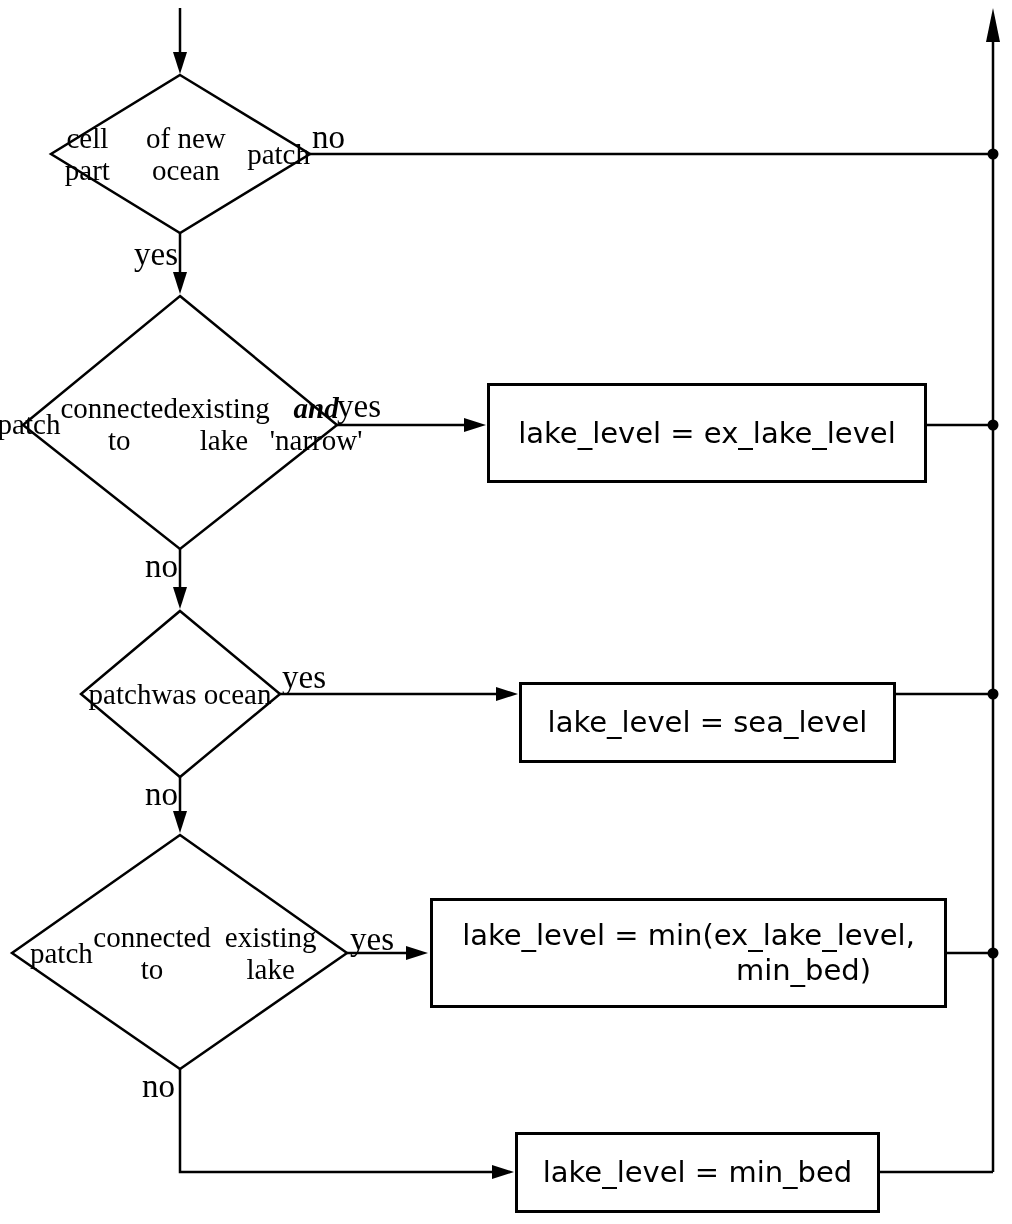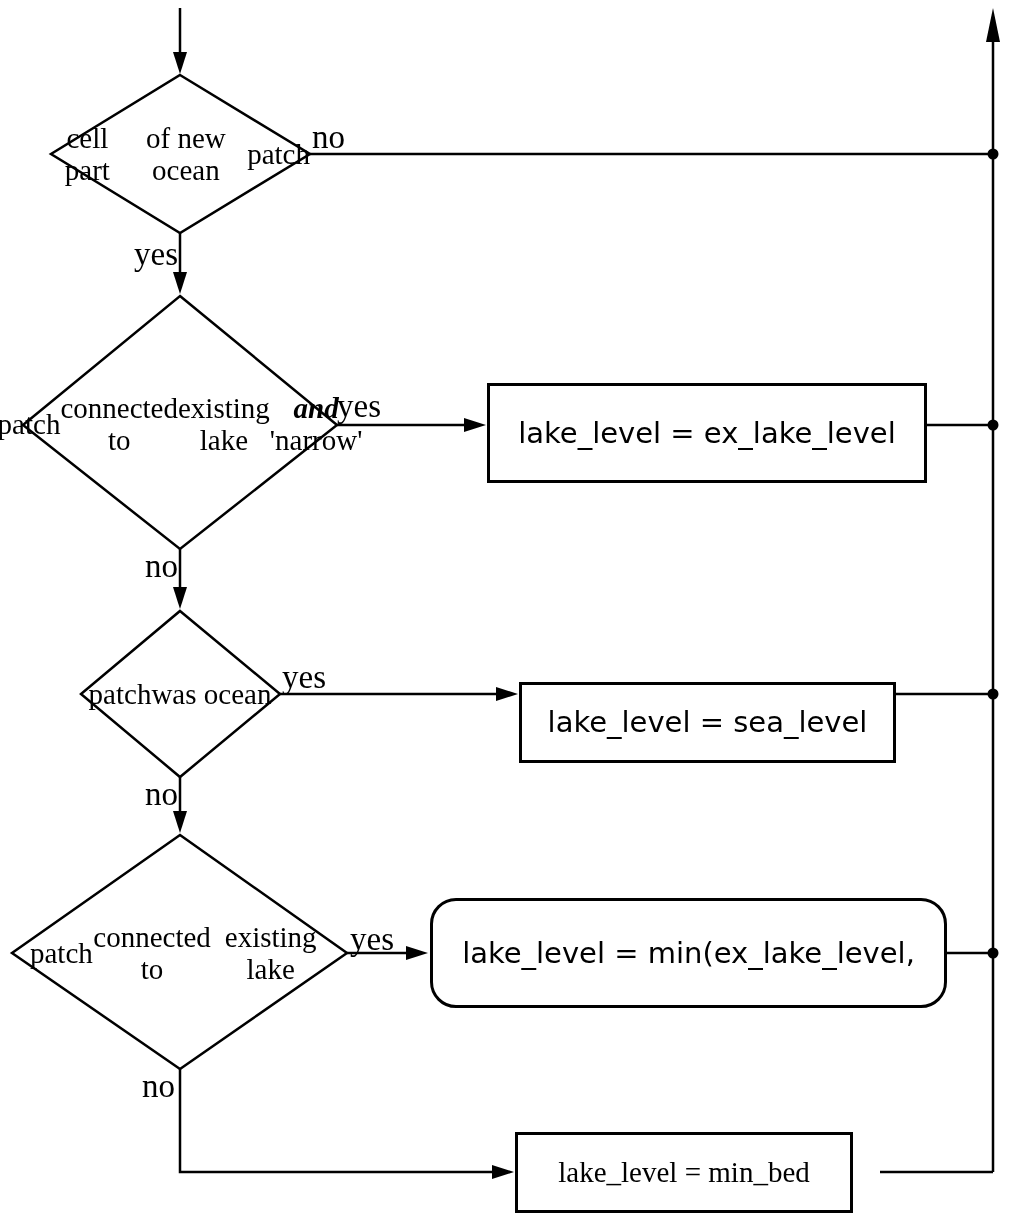--- a/index.html
+++ b/index.html
@@ -152,21 +152,22 @@
 
 
   <div class="pbox" style="left:487px; top:383px; width:440px; height:100px;">
     <div>lake_level = ex_lake_level</div>
   </div>
 
   <div class="pbox" style="left:519px; top:654px; width:377px; height:81px;margin-top:28px;">
     <div>lake_level = sea_level</div>
   </div>
 
-  <div class="pbox" style="left:430px; top:898px; width:517px; height:110px;border-radius:26px;">
+  <div class="pbox" style="left:430px; top:898px; width:517px; height:110px;">
     <div>lake_level = min(ex_lake_level,</div>
+    <div class="indent2">min_bed)</div>
   </div>
 
-  <div class="pbox" style="left:515px; top:1132px; width:338px; height:81px;font-family:Liberation Serif, serif;">
+  <div class="pbox" style="left:515px; top:1132px; width:365px; height:81px;">
     <div>lake_level = min_bed</div>
   </div>
 
 </div>
 
 </body></html>

